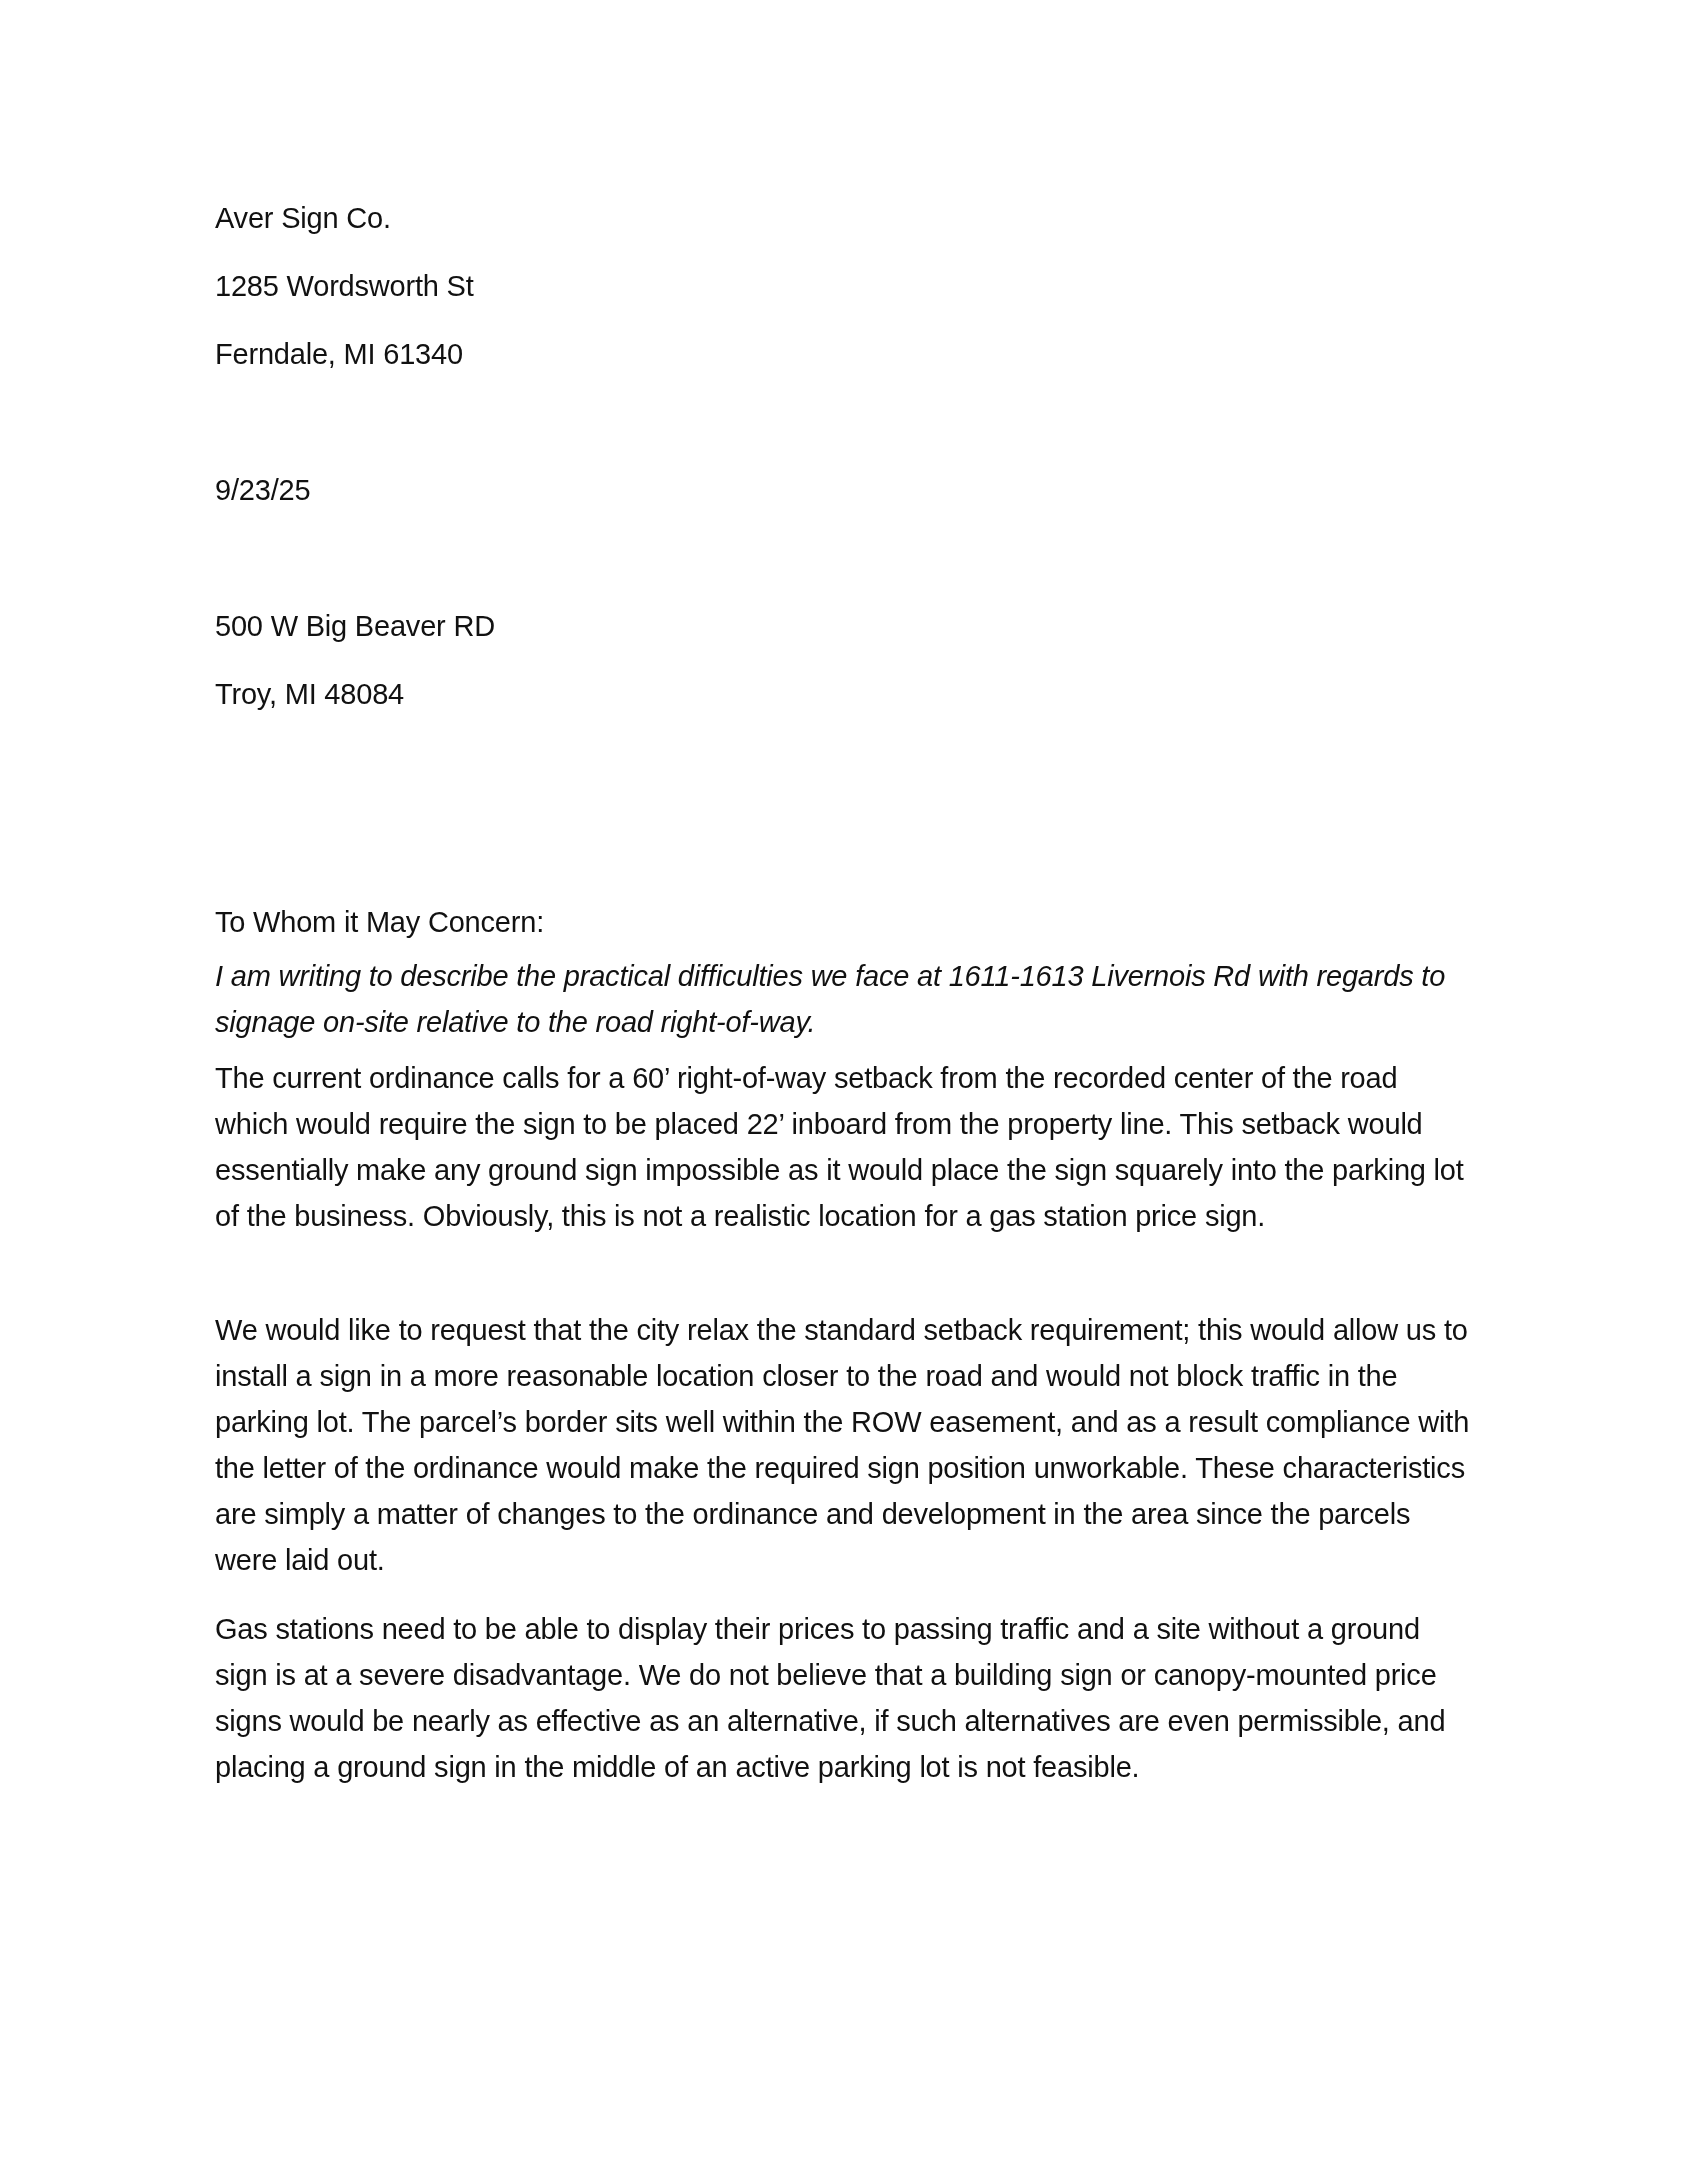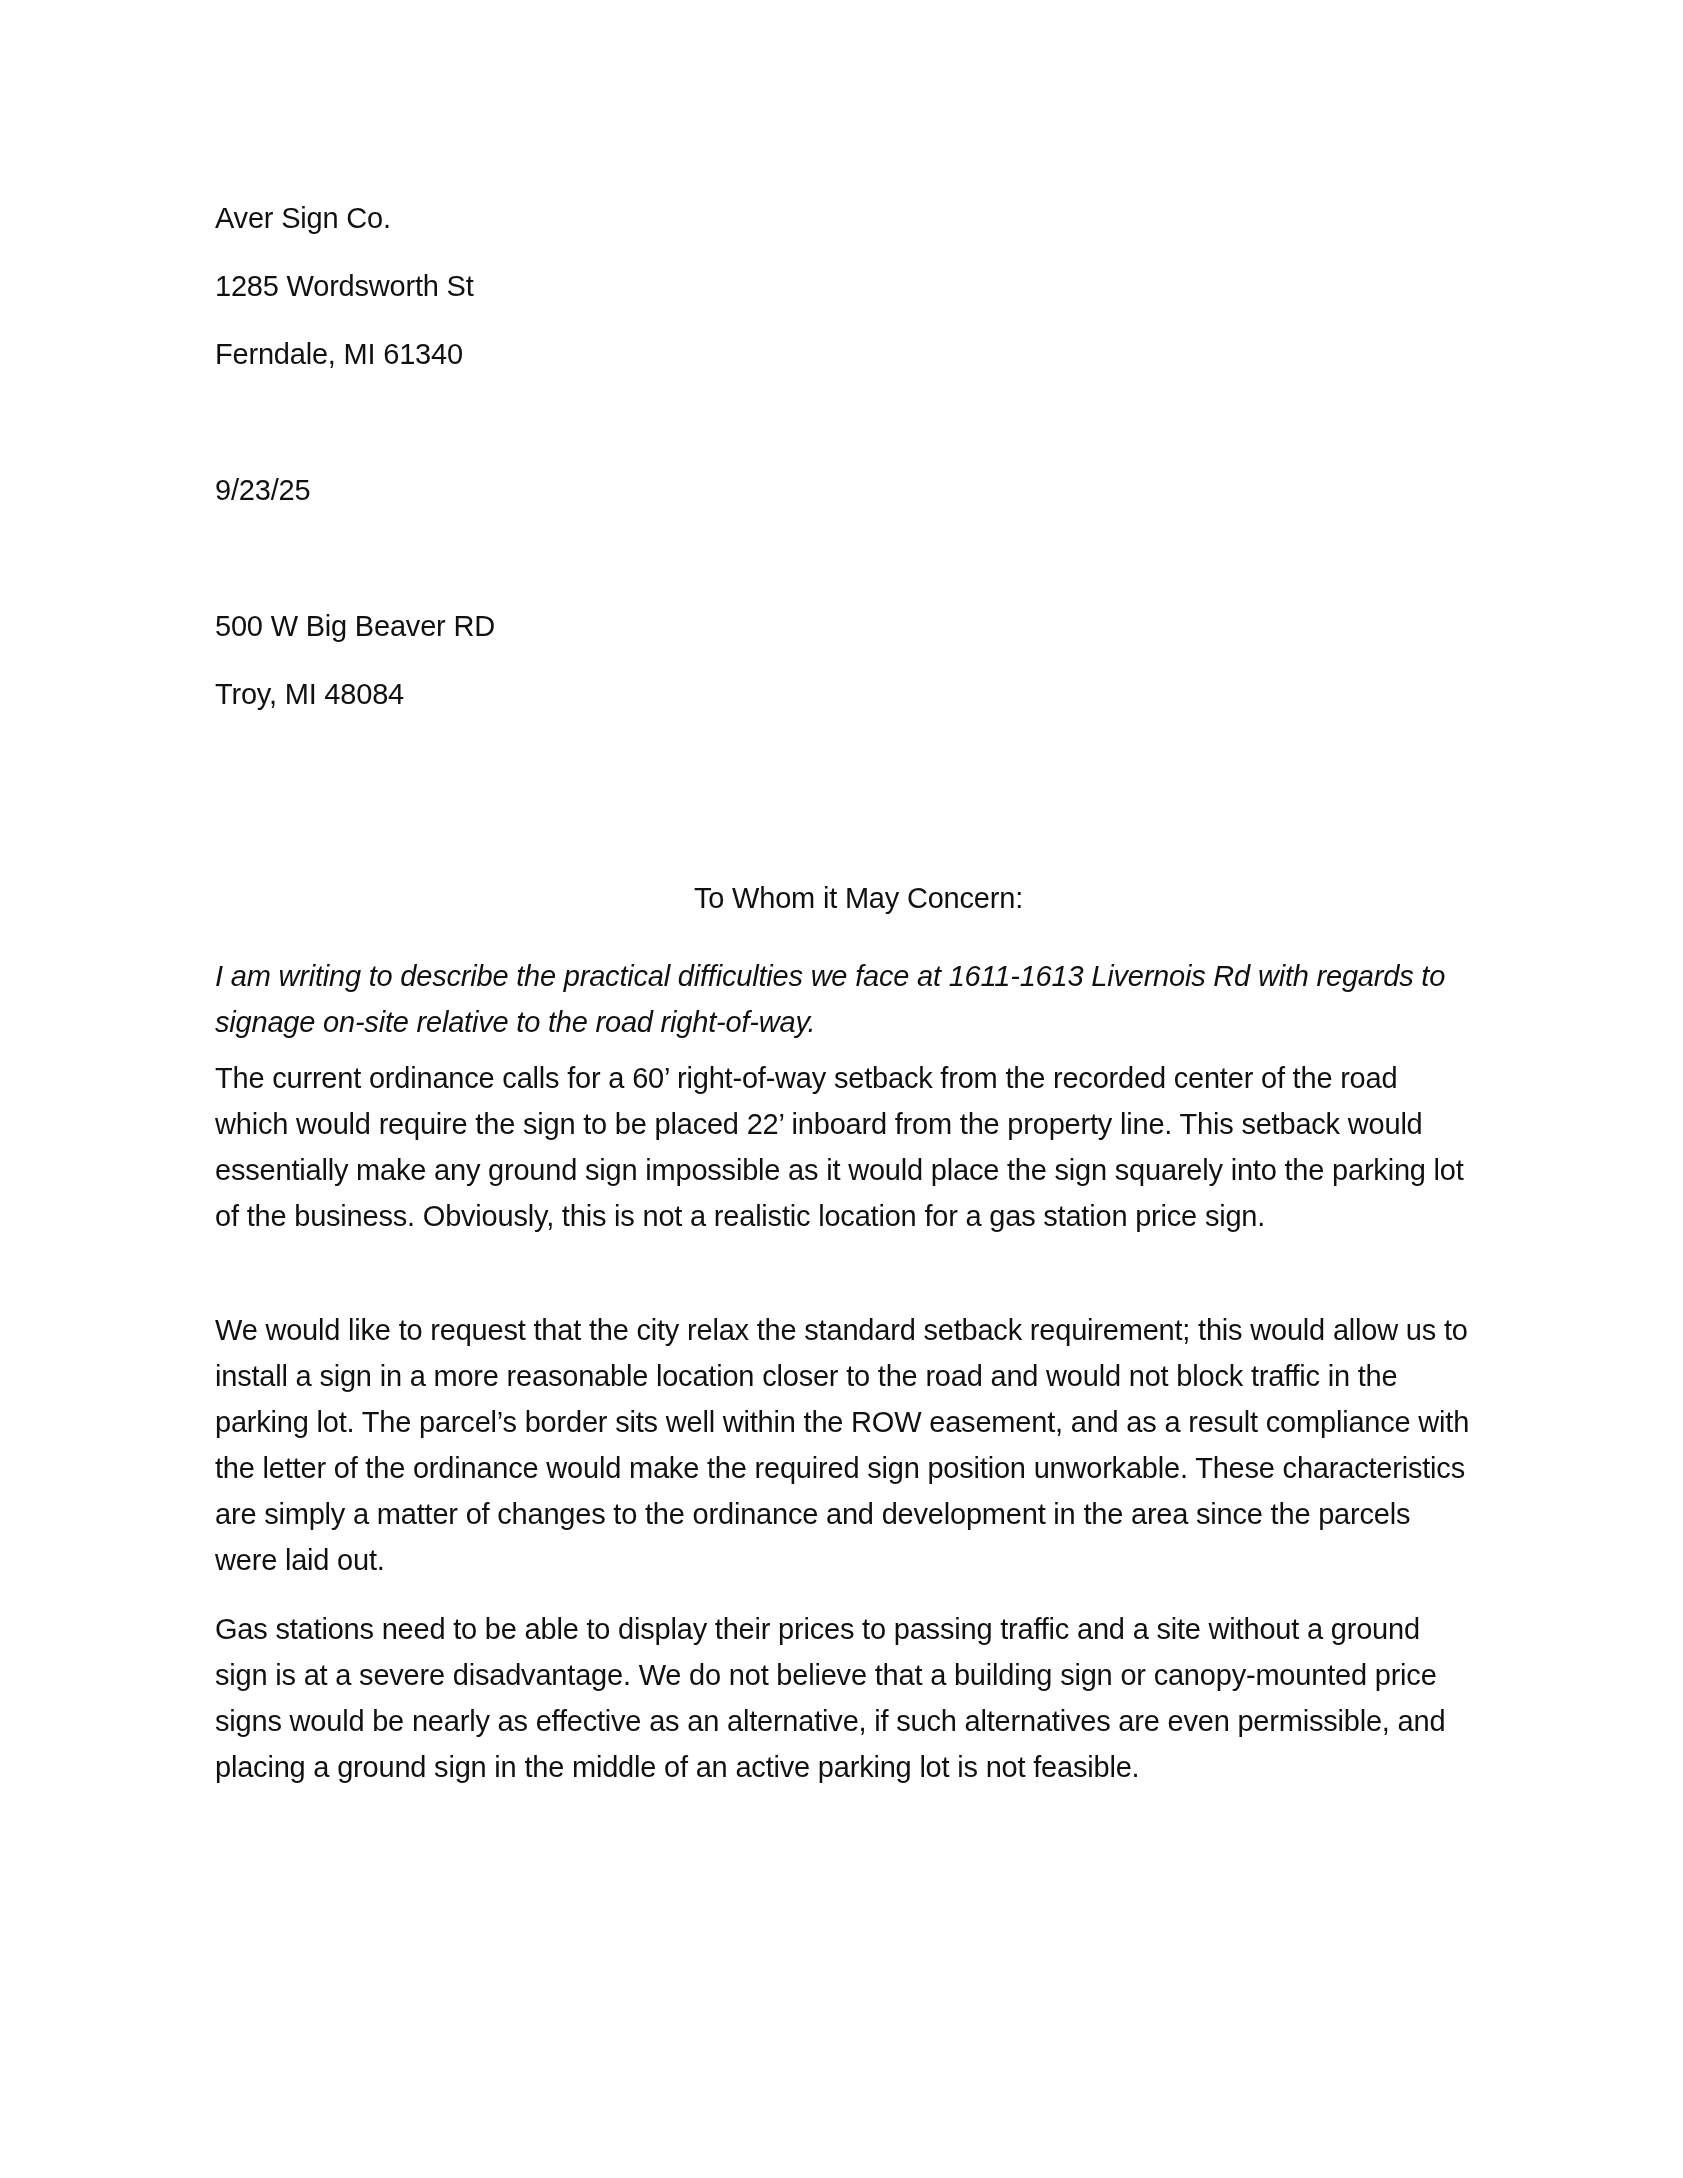--- a/index.html
+++ b/index.html
@@ -27,21 +27,21 @@
 
   <div class="block" style="top:470px;">
     <span class="line">9/23/25</span>
   </div>
 
   <div class="block" style="top:606px;">
     <span class="line">500 W Big Beaver RD</span>
     <span class="line">Troy, MI 48084</span>
   </div>
 
-  <div class="block" style="top:878px;text-align:center;">
+  <div class="block" style="top:902px;">
     <span class="line">To Whom it May Concern:</span>
   </div>
 
   <div class="block" style="top:941px;">
     <p class="para" style="position:absolute; top:12px;font-style:italic;">I am writing to describe the practical difficulties we face at 1611-1613 Livernois Rd with regards to signage on-site relative to the road right-of-way.</p>
     <p class="para" style="position:absolute; top:114px;">The current ordinance calls for a 60’ right-of-way setback from the recorded center of the road which would require the sign to be placed 22’ inboard from the property line. This setback would essentially make any ground sign impossible as it would place the sign squarely into the parking lot of the business. Obviously, this is not a realistic location for a gas station price sign.</p>
     <p class="para" style="position:absolute; top:366px;">We would like to request that the city relax the standard setback requirement; this would allow us to install a sign in a more reasonable location closer to the road and would not block traffic in the parking lot. The parcel’s border sits well within the ROW easement, and as a result compliance with the letter of the ordinance would make the required sign position unworkable. These characteristics are simply a matter of changes to the ordinance and development in the area since the parcels were laid out.</p>
     <p class="para" style="position:absolute; top:665px;">Gas stations need to be able to display their prices to passing traffic and a site without a ground sign is at a severe disadvantage. We do not believe that a building sign or canopy-mounted price signs would be nearly as effective as an alternative, if such alternatives are even permissible, and placing a ground sign in the middle of an active parking lot is not feasible.</p>
   </div>
 

